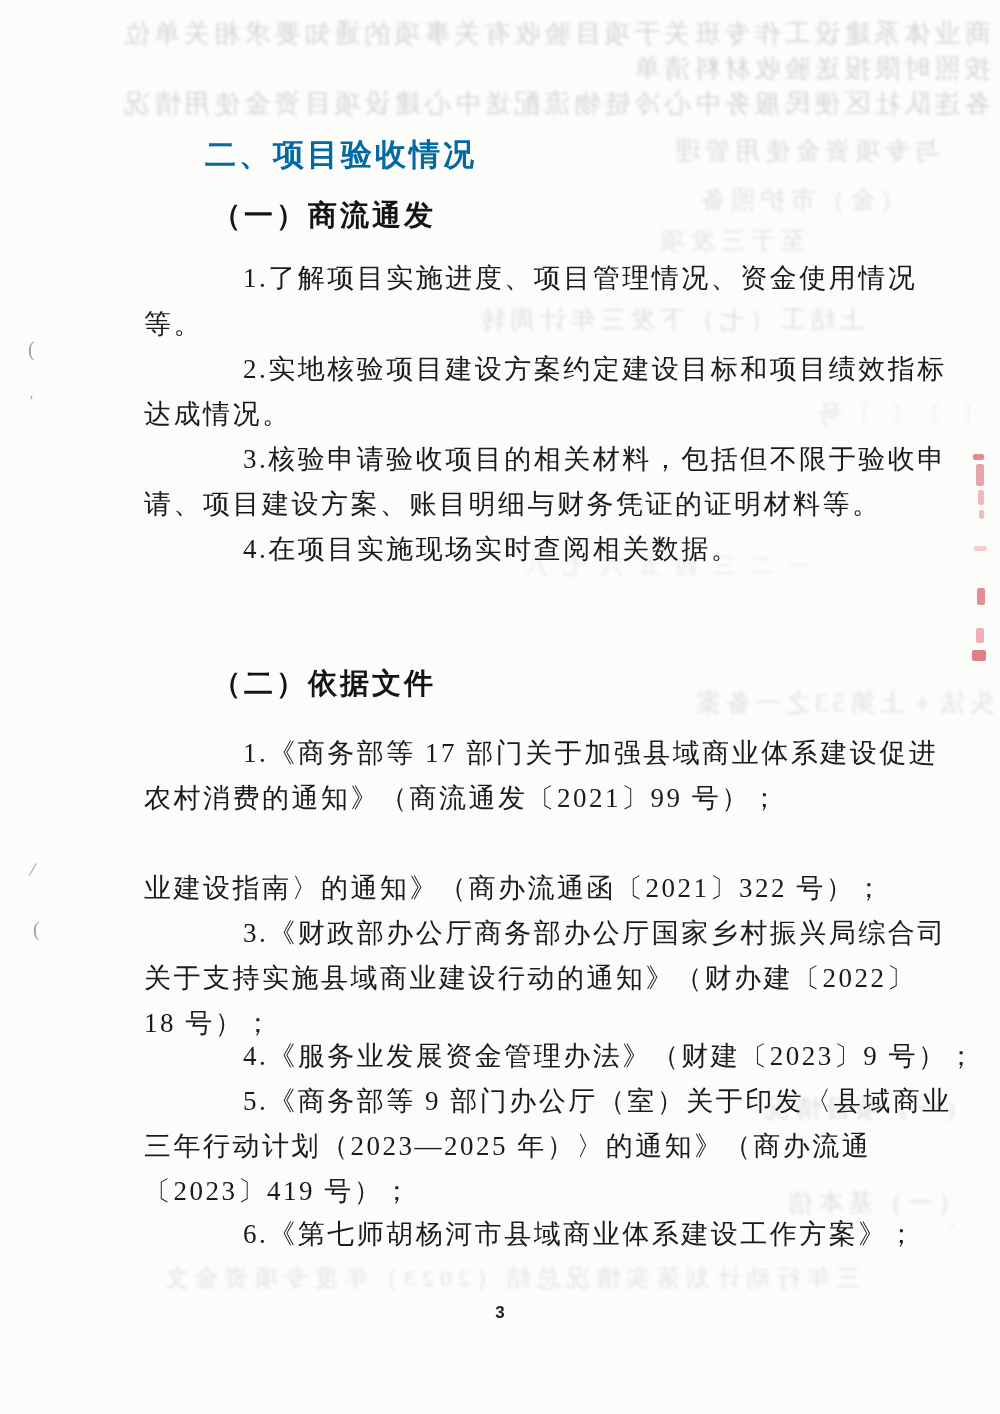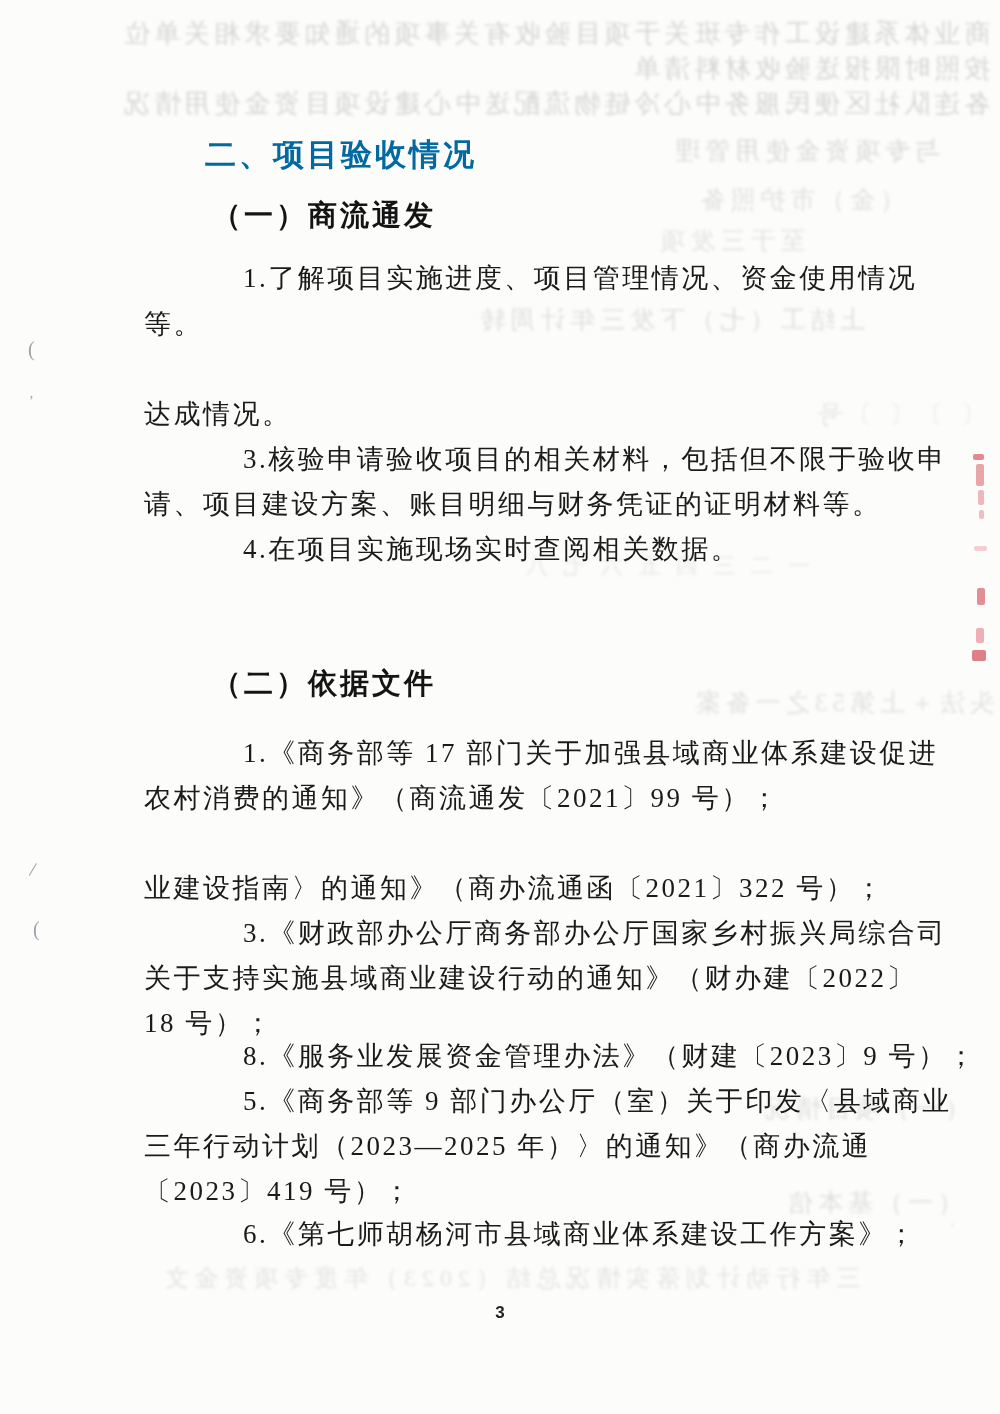--- a/index.html
+++ b/index.html
@@ -136,34 +136,35 @@
     <div class="stamp-mark sm6"></div>
     <div class="stamp-mark sm7"></div>
   </div>
 
   <div class="doc-title">二、项目验收情况</div>
 
   <div class="sec-heading" style="top:196px">（一）商流通发</div>
 
   <div class="line indent" style="top:260px">1.了解项目实施进度、项目管理情况、资金使用情况</div>
   <div class="line cont" style="top:306px">等。</div>
+  <div class="line indent" style="top:351px">2.实地核验项目建设方案约定建设目标和项目绩效指标</div>
   <div class="line cont" style="top:396px">达成情况。</div>
   <div class="line indent" style="top:441px">3.核验申请验收项目的相关材料，包括但不限于验收申</div>
   <div class="line cont" style="top:486px">请、项目建设方案、账目明细与财务凭证的证明材料等。</div>
   <div class="line indent" style="top:531px">4.在项目实施现场实时查阅相关数据。</div>
 
   <div class="sec-heading" style="top:664px">（二）依据文件</div>
 
   <div class="line indent" style="top:735px">1.《商务部等 17 部门关于加强县域商业体系建设促进</div>
   <div class="line cont" style="top:780px">农村消费的通知》（商流通发〔2021〕99 号）；</div>
   <div class="line cont" style="top:870px">业建设指南〉的通知》（商办流通函〔2021〕322 号）；</div>
   <div class="line indent" style="top:915px">3.《财政部办公厅商务部办公厅国家乡村振兴局综合司</div>
   <div class="line cont" style="top:960px">关于支持实施县域商业建设行动的通知》（财办建〔2022〕</div>
   <div class="line cont" style="top:1005px">18 号）；</div>
-  <div class="line indent" style="top:1038px">8.《服务业发展资金管理办法》（财建〔2023〕9 号）；</div>
+  <div class="line indent" style="top:1038px">4.《服务业发展资金管理办法》（财建〔2023〕9 号）；</div>
   <div class="line indent" style="top:1083px">5.《商务部等 9 部门办公厅（室）关于印发〈县域商业</div>
   <div class="line cont" style="top:1128px">三年行动计划（2023—2025 年）〉的通知》（商办流通</div>
   <div class="line cont" style="top:1173px">〔2023〕419 号）；</div>
   <div class="line indent" style="top:1216px">6.《第七师胡杨河市县域商业体系建设工作方案》；</div>
 
   <div class="page-number">3</div>
 
 </div>
 
 </body></html>

